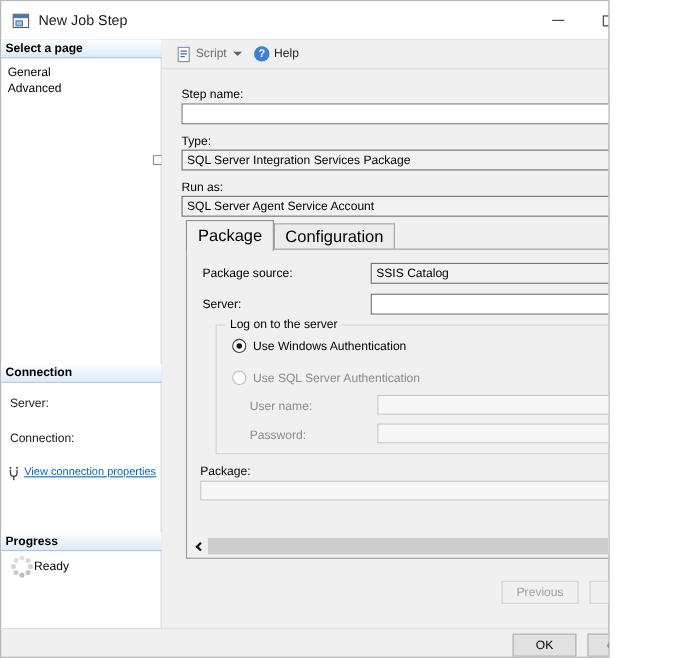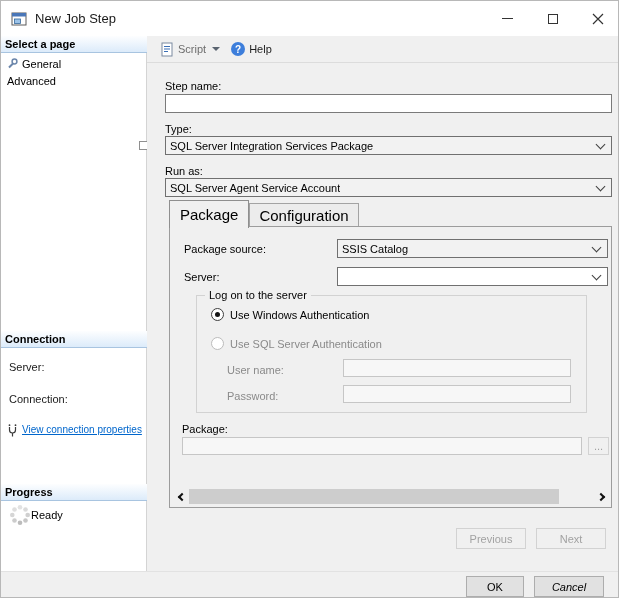--- a/index.html
+++ b/index.html
@@ -1,19 +1,19 @@
 <!DOCTYPE html>
 <html><head>
 <meta charset="utf-8">
 <style>
   * { margin:0; padding:0; box-sizing:border-box; }
   html,body { background:#ffffff; }
   body { font-family:"Liberation Sans", sans-serif; font-size:11px; color:#000; }
 
-  .window { position:relative; width:619px; height:598px; background:#a3a3a3; overflow:hidden; border:1px solid #b8b8b8; }
+  .window { position:relative; width:554px; height:598px; background:#a3a3a3; overflow:hidden; border:1px solid #b8b8b8; }
 
   
   .titlebar { position:absolute; left:0; top:0; width:619px; height:35px; background:#ffffff; display:flex; align-items:center; }
   .app-icon { margin-left:10px; width:16px; height:16px; }
   .title-text { margin-left:8px; font-size:13px; color:#1a1a1a; }
   .win-controls { position:absolute; right:0; top:0; height:35px; display:flex; }
   .win-btn { width:45px; height:35px; display:flex; align-items:center; justify-content:center; cursor:default; }
   .glyph-min { width:11px; height:1px; background:#333; }
   .glyph-max { width:10px; height:10px; border:1px solid #333; }
 
@@ -95,21 +95,21 @@
         <svg width="12" height="12" viewBox="0 0 12 12">
           <path d="M1 1 L11 11 M11 1 L1 11" stroke="#333" stroke-width="1.2"></path>
         </svg>
       </div>
     </div>
   </div>
 
   <div class="sidebar">
     <div class="panel-header" style="top:0;">Select a page</div>
 
-    <div class="tree-item" style="top:20px;">
+    <div class="tree-item" style="top:20px;flex-direction:column;">
       <svg width="11" height="11" viewBox="0 0 11 11">
         <path d="M2 9.5 L6 5.5" stroke="#6b86ab" stroke-width="2"></path>
         <circle cx="7.5" cy="3.5" r="2.4" fill="none" stroke="#6b86ab" stroke-width="1.5"></circle>
       </svg>
       <span>General</span>
     </div>
     <div class="tree-item" style="top:35px;flex-direction:column;">
       <svg width="11" height="11" viewBox="0 0 11 11">
         <path d="M2 9.5 L6 5.5" stroke="#6b86ab" stroke-width="2"></path>
         <circle cx="7.5" cy="3.5" r="2.4" fill="none" stroke="#6b86ab" stroke-width="1.5"></circle>

